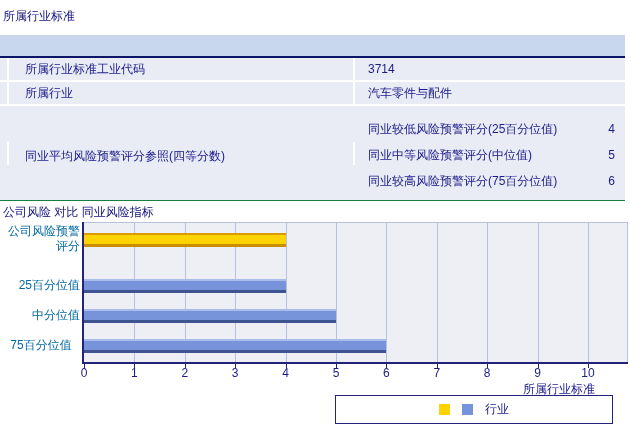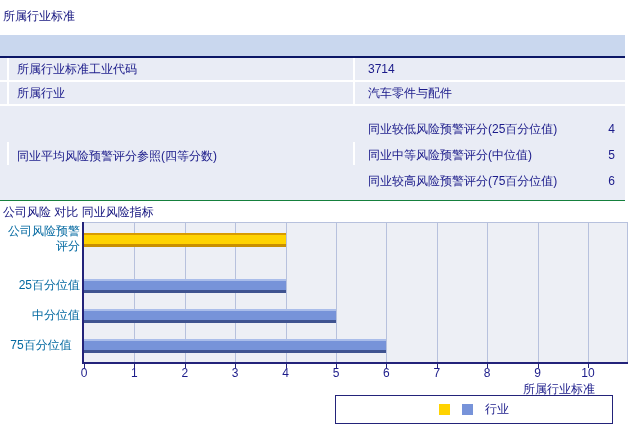--- a/index.html
+++ b/index.html
@@ -8,21 +8,21 @@
   #stage { position:relative; width:630px; height:431px; background:#fff; overflow:hidden; }
 
   .sec-title { position:absolute; left:3px; font-weight:normal; font-size:12px; color:#13137e; }
   #title1 { top:8px; }
   #title2 { top:196px;margin-top:8px; }
 
   
   #tbl { position:absolute; left:0; top:35px; width:625px; }
   .band { height:23px; background:#c9d7ee; border-bottom:2px solid #0b1666; }
   .trow { display:flex; background:#e9ecf5; border-bottom:2px solid #ffffff; }
-  .trow .lcell { width:355px; padding-left:10px; border-right:2px solid #ffffff; border-left:7px solid transparent;
+  .trow .lcell { width:355px; padding-left:18px; border-right:2px solid #ffffff; border-left:7px solid transparent;
                  box-shadow:inset 2px 0 0 #ffffff; display:flex; align-items:center; }
   .trow .vcell { flex:1; padding-left:13px; display:flex; align-items:center; }
   .r-simple { height:24px; }
   .r-group { border-bottom:1px solid #15803d;align-items:center; }
   .r-group .lcell { align-items:flex-start; padding-top:6px; }
   .sub-rows { flex:1; display:flex; flex-direction:column; padding:10px 8px 6px 13px; }
   .sub-row { display:flex; height:26px; align-items:center; }
   .sub-row .sub-label { flex:1; }
   .sub-row .sub-value { text-align:right; padding-right:2px; }
 

